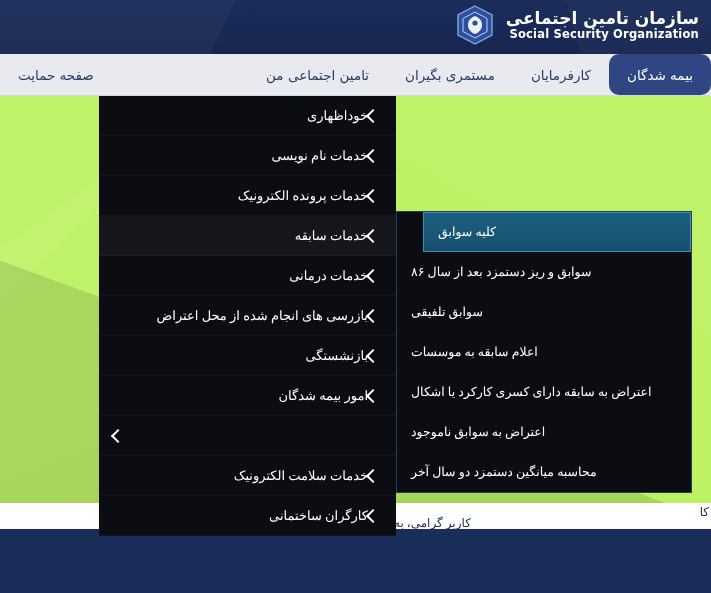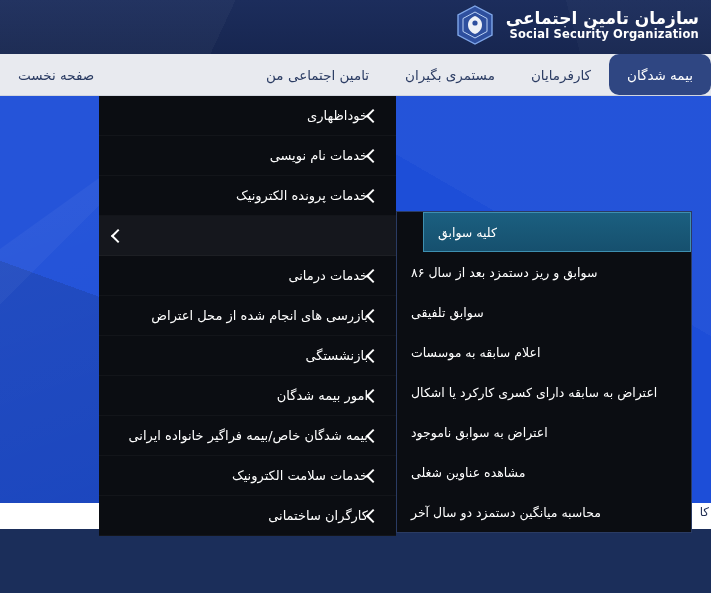--- a/index.html
+++ b/index.html
@@ -92,22 +92,23 @@
   .nav-item.active {
     background: #2f4682;
     color: #ffffff;
     border-radius: 10px;
   }
 
   
   .page-body {
     position: relative;
     height: 447px;
-    background: #1d4ed8;
-    overflow: hidden;
+    background: #bef264;
+    overflow: hidden;
+    font-family: Liberation Serif, serif;
   }
   .page-body::before {
     content: "";
     position: absolute;
     inset: 0;
     background:
       linear-gradient(135deg, rgba(255,255,255,0.035) 0 18%, transparent 18%),
       linear-gradient(210deg, rgba(255,255,255,0.03) 0 28%, transparent 28%),
       linear-gradient(20deg, rgba(0,0,0,0.12) 0 40%, transparent 40%);
     pointer-events: none;
@@ -236,80 +237,79 @@
       </div>
     </div>
   </div>
 
   <div class="navbar">
     <div class="nav-item active">بیمه شدگان</div>
     <div class="nav-item">کارفرمایان</div>
     <div class="nav-item">مستمری بگیران</div>
     <div class="nav-item">تامین اجتماعی من</div>
     <div style="flex:1"></div>
-    <div class="nav-item">صفحه نخست</div>
+    <div class="nav-item">صفحه حمایت</div>
   </div>
 
   <div class="page-body">
     <div class="bg-figure"></div>
 
     <div class="menu-l1">
       <div class="m-item">
         <span class="m-label">خوداظهاری</span>
         <span class="chev"></span>
       </div>
       <div class="m-item">
         <span class="m-label">خدمات نام نویسی</span>
         <span class="chev"></span>
       </div>
       <div class="m-item">
         <span class="m-label">خدمات پرونده الکترونیک</span>
         <span class="chev"></span>
       </div>
       <div class="m-item active">
+        <span class="m-label">خدمات سابقه</span>
         <span class="chev"></span>
       </div>
       <div class="m-item">
         <span class="m-label">خدمات درمانی</span>
         <span class="chev"></span>
       </div>
       <div class="m-item">
         <span class="m-label">بازرسی های انجام شده از محل اعتراض</span>
         <span class="chev"></span>
       </div>
       <div class="m-item">
         <span class="m-label">بازنشستگی</span>
         <span class="chev"></span>
       </div>
       <div class="m-item">
         <span class="m-label">امور بیمه شدگان</span>
         <span class="chev"></span>
       </div>
       <div class="m-item">
-        <span class="m-label">بیمه شدگان خاص/بیمه فراگیر خانواده ایرانی</span>
         <span class="chev"></span>
       </div>
       <div class="m-item">
         <span class="m-label">خدمات سلامت الکترونیک</span>
         <span class="chev"></span>
       </div>
       <div class="m-item">
         <span class="m-label">کارگران ساختمانی</span>
         <span class="chev"></span>
       </div>
     </div>
 
     <div class="menu-l2">
       <div class="m2-item highlight">کلیه سوابق</div>
       <div class="m2-item">سوابق و ریز دستمزد بعد از سال ۸۶</div>
       <div class="m2-item">سوابق تلفیقی</div>
       <div class="m2-item">اعلام سابقه به موسسات</div>
       <div class="m2-item">اعتراض به سابقه دارای کسری کارکرد یا اشکال</div>
       <div class="m2-item">اعتراض به سوابق ناموجود</div>
-      <div class="m2-item">مشاهده عناوین شغلی</div>
       <div class="m2-item">محاسبه میانگین دستمزد دو سال آخر</div>
     </div>
 
     <div class="notice">
       <span class="notice-left-frag">کا</span>
       <span class="notice-text">کاربر گرامی، به منظور ارتقاء سطح امنیت حس</span>
       <div class="notice-strip-bottom"></div>
     </div>
   </div>
 

